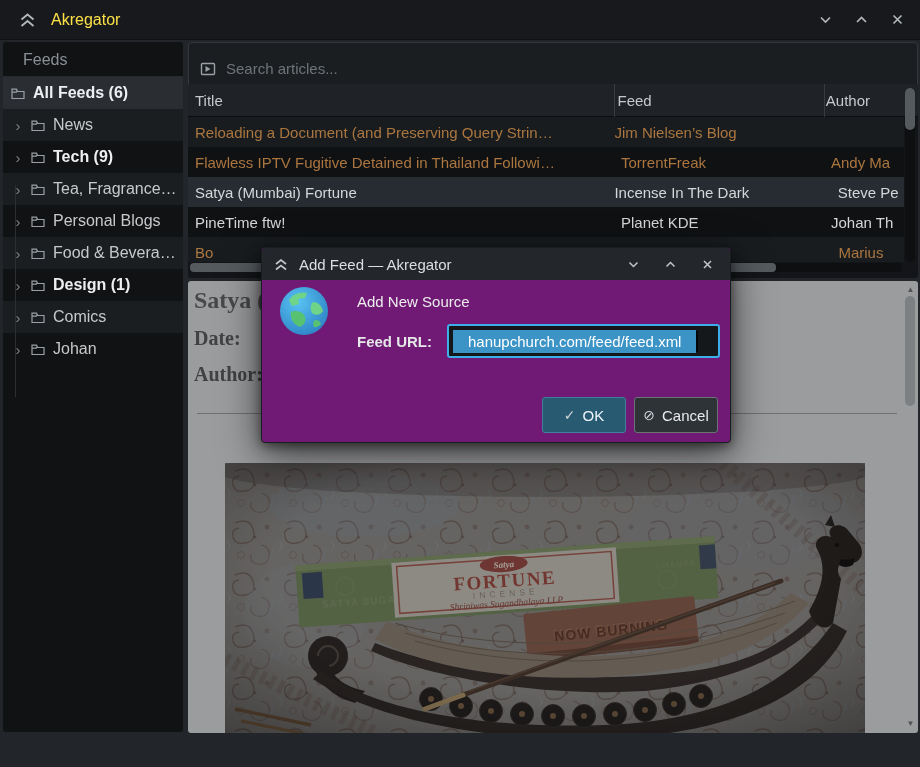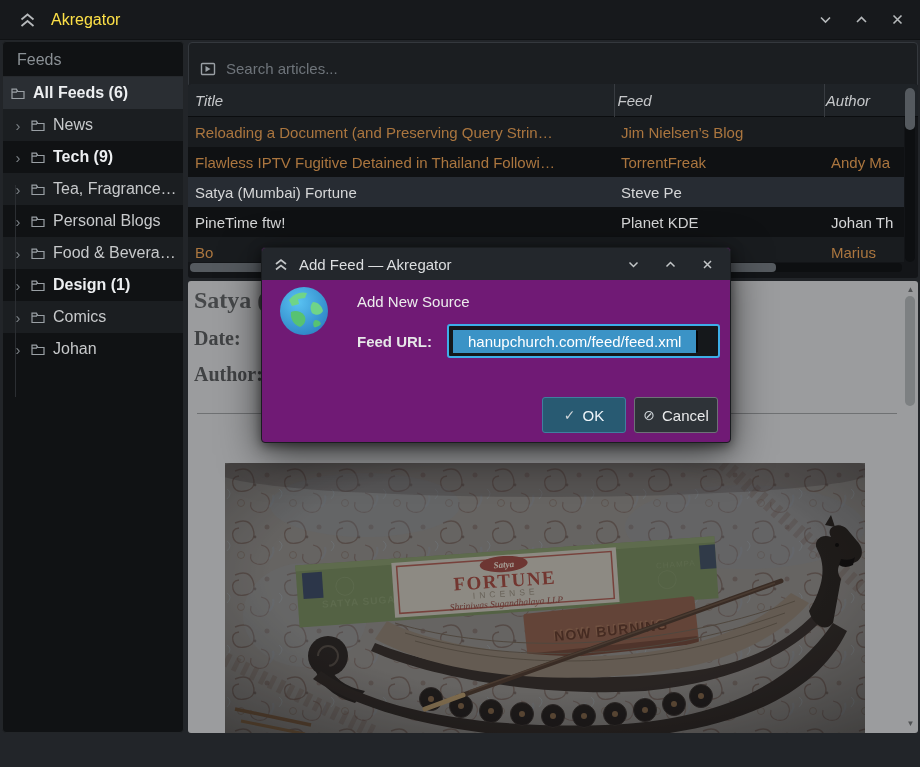--- a/index.html
+++ b/index.html
@@ -12,21 +12,21 @@
   
   .titlebar { position:absolute; left:0; top:0; width:920px; height:40px;
     background:#17191c; display:flex; align-items:center; border-bottom:1px solid #101214;}
   .tb-icon { margin-left:18px; display:flex; }
   .tb-title { margin-left:14px; font-size:16px; color:#fde047; }
   .tb-controls { margin-left:auto; display:flex; gap:14px; margin-right:12px; }
   .tb-btn { width:22px; height:22px; display:flex; align-items:center; justify-content:center; cursor:default; }
   
   .sidebar { position:absolute; left:2px; top:41px; width:182px; height:692px;
     background:#101214; border:1px solid #222528; border-radius:4px; overflow:hidden; }
-  .sb-header { height:35px; line-height:35px; padding-left:14px; font-size:16px;
+  .sb-header { height:35px; line-height:35px; padding-left:20px; font-size:16px;
     color:#8a9095; border-bottom:1px solid #26292d; }
   .feed-item { height:32px; display:flex; align-items:center; font-size:16px; color:#c7c9cb; position:relative; }
   .feed-item.alt { background:#1b1e21; }
   .feed-item.selected { background:#2a2e33; }
   .feed-item.bold .feed-label { font-weight:700; color:#edeff1; }
   .expander { width:18px; margin-left:6px; color:#7c8186; font-size:15px; line-height:1;
     display:inline-flex; align-items:center; justify-content:center; }
   .folder-ic { margin:0 8px 0 4px; flex:0 0 auto; }
   .feed-item.root .folder-ic { margin-left:8px; }
   .feed-label { white-space:nowrap; overflow:hidden; }
@@ -36,27 +36,27 @@
     background:#1b1e21; border:1px solid #34383d; border-radius:4px;
     display:flex; align-items:center; }
   .search-ic { margin:0 10px 0 11px; display:flex; }
   .searchbar input { background:transparent; border:none; outline:none; color:#d5d6d7;
     font-size:15px; width:640px; font-family:inherit; }
   .searchbar input::placeholder { color:#6e747a; }
   
   .listpanel { position:absolute; left:188px; top:84px; width:730px; height:194px;
     background:#131518; border-radius:3px; overflow:hidden; }
   .list-header { height:33px; background:#1f2327; position:relative; display:flex; align-items:center;
-    font-size:15px; color:#c6c8ca; border-bottom:1px solid #0b0d0f;font-style:italic; }
+    font-size:15px; color:#c6c8ca; border-bottom:1px solid #0b0d0f; }
   .hc { padding-left:7px; overflow:hidden; white-space:nowrap; }
   .hc1 { width:426px; } .hc2 { width:210px; } .hc3 { width:100px; }
   .hsep { position:absolute; top:0; width:1px; height:33px; background:#383c41; }
   .rows { position:absolute; left:0; top:33px; width:716px; height:145px; overflow:hidden; }
   .article-row { height:30px; display:flex; align-items:center; font-size:15px; }
-  .article-row.rlight { background:#191c1f; }
+  .article-row.rlight { background:#191c1f;gap:32px; }
   .article-row.rdark { background:#0f1113; }
   .article-row.selected { background:#272c33; }
   .cell { padding-left:7px; white-space:nowrap; overflow:hidden; color:#d5d6d7; }
   .c-title { width:426px; } .c-feed { width:210px; } .c-author { width:80px; }
   .unread .cell { color:#ab763f; }
   .feed-indent { padding-left:73px; }
   .vscroll-track { position:absolute; right:3px; top:4px; width:10px; height:174px;
     background:#0d0f11; border-radius:5px; }
   .vscroll-thumb { position:absolute; right:3px; top:4px; width:10px; height:42px;
     background:#555a5f; border-radius:5px; }
@@ -256,20 +256,21 @@
         <span class="cell c-feed">Jim Nielsen’s Blog</span>
         <span class="cell c-author"></span>
       </div>
       <div class="article-row rdark unread">
         <span class="cell c-title">Flawless IPTV Fugitive Detained in Thailand Followi…</span>
         <span class="cell c-feed">TorrentFreak</span>
         <span class="cell c-author">Andy Ma</span>
       </div>
       <div class="article-row rlight selected">
         <span class="cell c-title">Satya (Mumbai) Fortune</span>
+        <span class="cell c-feed">Incense In The Dark</span>
         <span class="cell c-author">Steve Pe</span>
       </div>
       <div class="article-row rdark">
         <span class="cell c-title">PineTime ftw!</span>
         <span class="cell c-feed">Planet KDE</span>
         <span class="cell c-author">Johan Th</span>
       </div>
       <div class="article-row rlight unread">
         <span class="cell c-title">Bo</span>
         <span class="cell c-feed feed-indent">ux</span>

